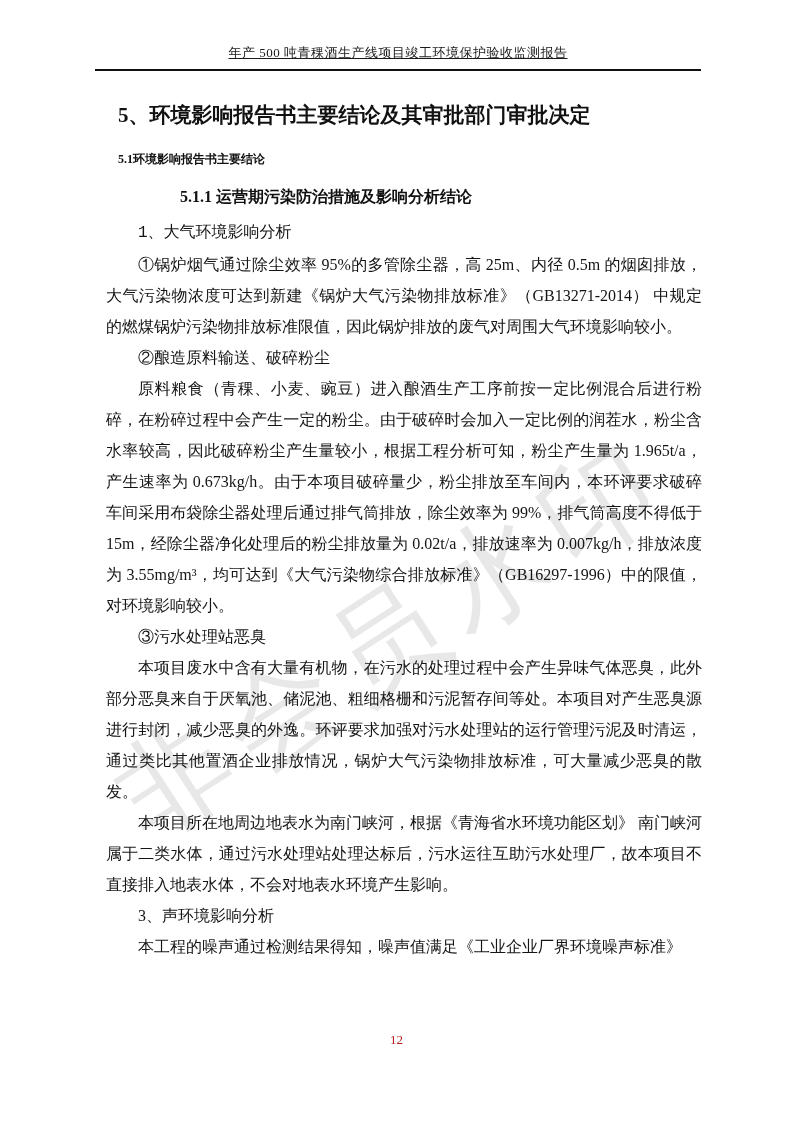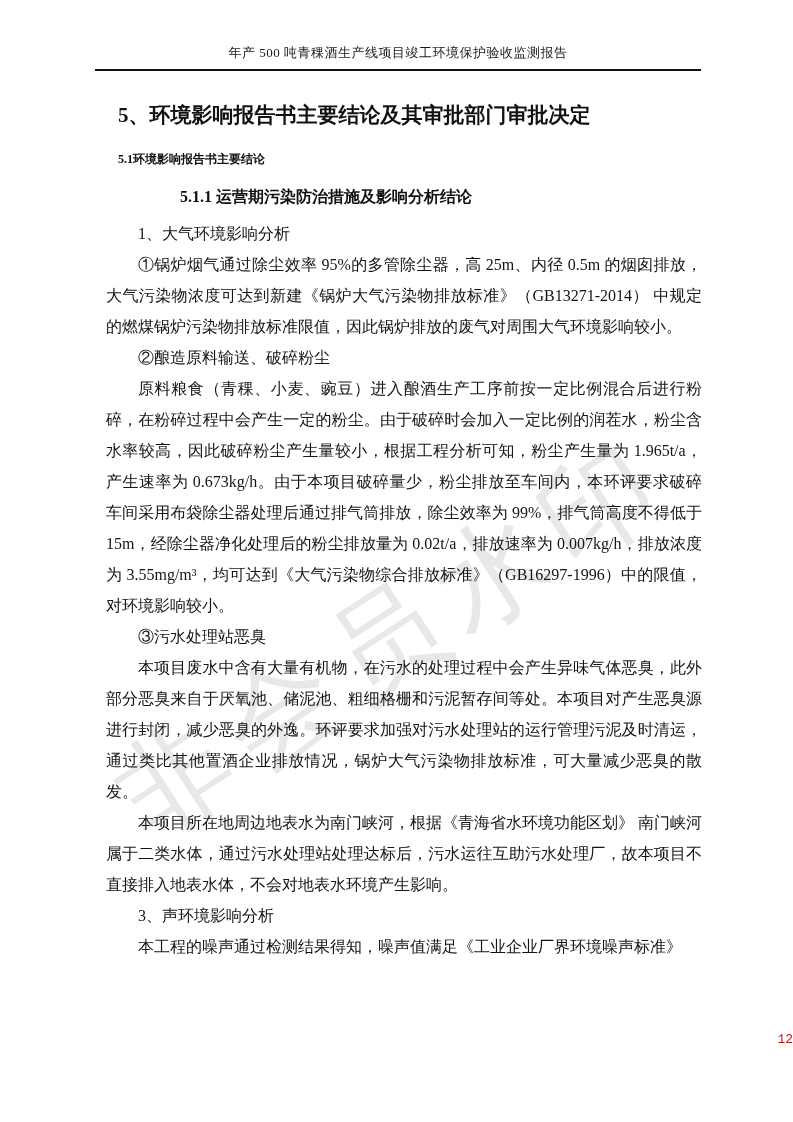--- a/index.html
+++ b/index.html
@@ -34,20 +34,21 @@
     top: 44px;
     left: 95px;
     width: 606px;
     text-align: center;
     font-size: 13px;
     letter-spacing: 0.5px;
     color: #1a1a1a;
     border-bottom: 2px solid #111111;
     padding-bottom: 7px;
     z-index: 1;
+    text-decoration: underline;
   }
   .content {
     position: absolute;
     top: 88px;
     left: 106px;
     width: 596px;
     z-index: 1;
   }
   .h1 {
     font-size: 21px;
@@ -70,31 +71,31 @@
   .content p {
     font-size: 16px;
     line-height: 31px;
     margin: 0;
     text-indent: 2em;
     text-align: justify;
     color: #141414;
   }
   .content p.first {
     margin-top: 9px;
+    font-family: Liberation Mono, monospace;
   }
   .page-number {
     position: absolute;
     top: 1032px;
     left: 0;
     width: 100%;
-    text-align: right;
+    text-align: center;
     font-size: 13px;
     color: #b91c1c;
     z-index: 1;
-    font-family: Liberation Mono, monospace;
   }
 </style>
 </head>
 <body>
 
 <div class="page">
 
   <div class="watermark">非会员水印</div>
 
   <div class="page-header">

